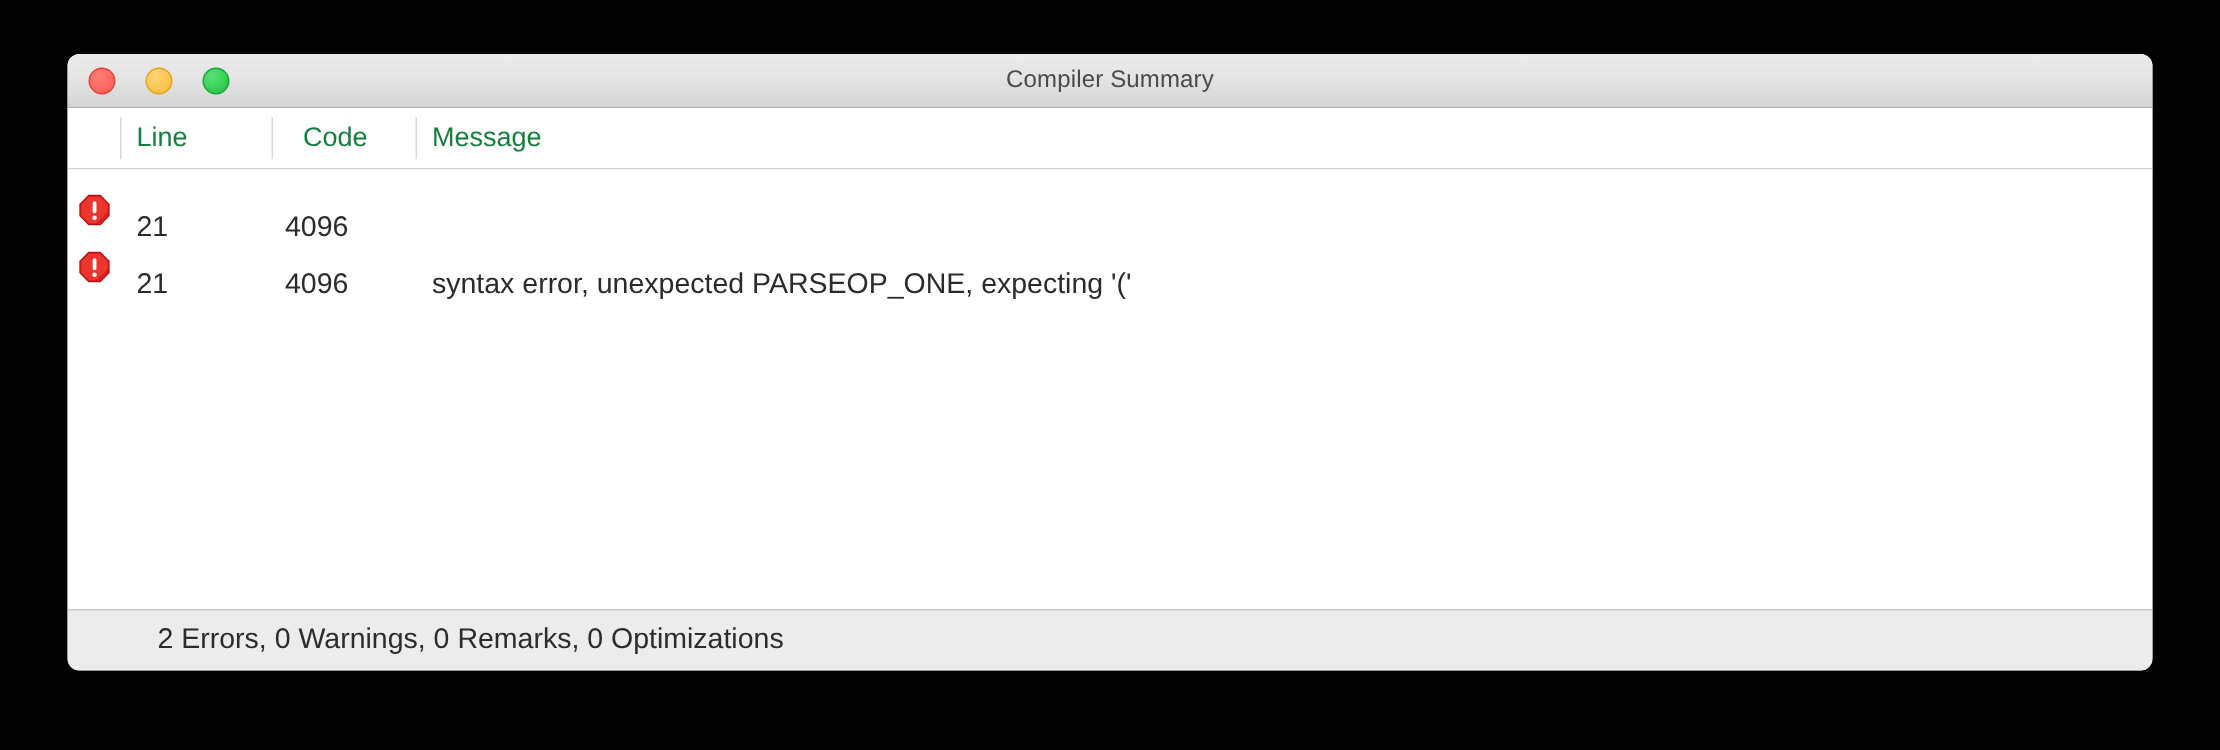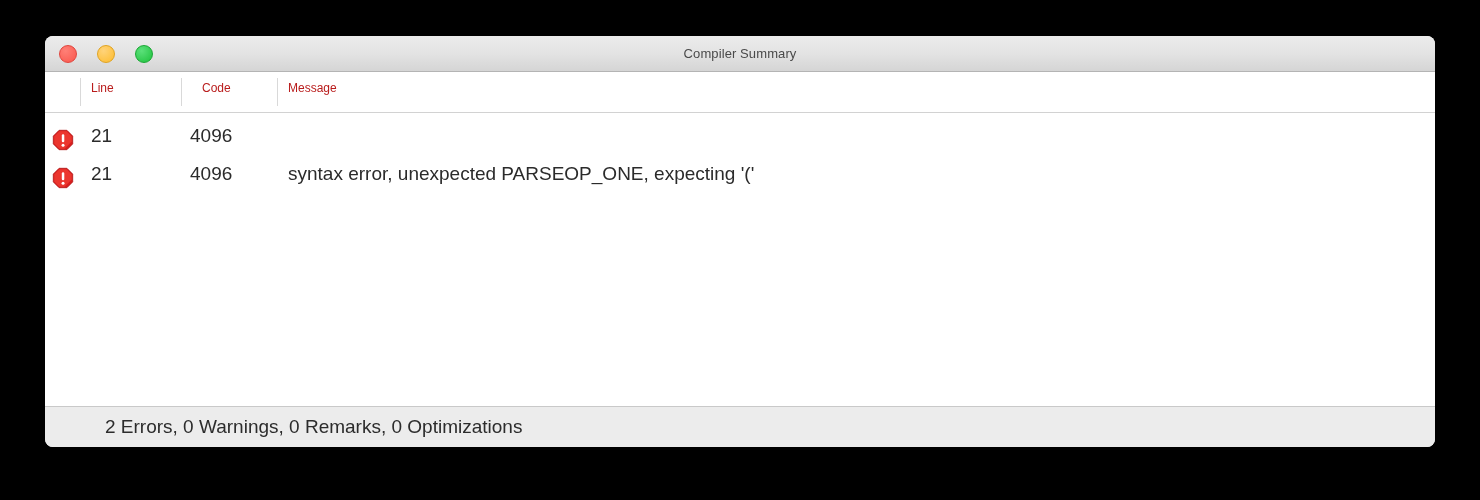--- a/index.html
+++ b/index.html
@@ -57,21 +57,21 @@
     border-radius: 50%;
     display: block;
   }
   .light.close  { background: radial-gradient(circle at 35% 30%, #ff8077, #f9564c); border: 0.5px solid #e0443c; }
   .light.min    { background: radial-gradient(circle at 35% 30%, #ffd37a, #fdbc2e); border: 0.5px solid #e0a320; }
   .light.max    { background: radial-gradient(circle at 35% 30%, #5be07a, #1ec13c); border: 0.5px solid #19a733; }
 
   #window-title {
     width: 100%;
     text-align: center;
-    font-size: 13px;
+    font-size: 16px;
     color: #4a4a4a;
     letter-spacing: 0.1px;
     user-select: none;
   }
 
   
   #col-header {
     position: relative;
     height: 41px;
     flex: 0 0 41px;
@@ -82,41 +82,41 @@
   .col-sep {
     position: absolute;
     top: 6px;
     width: 1px;
     height: 28px;
     background: #d9d9d9;
   }
   .col-label {
     position: absolute;
     top: 9px;
-    font-size: 12px;
-    color: #b91c1c;
+    font-size: 18px;
+    color: #15803d;
     white-space: nowrap;
     user-select: none;
   }
 
   
   #list-body {
     flex: 1 1 auto;
     background: #ffffff;
     position: relative;
     padding-top: 8px;
   }
   .row {
     position: relative;
     height: 38px;
     display: block;
   }
   .cell {
     position: absolute;
-    top: 4px;
+    top: 20px;
     font-size: 19px;
     color: #2b2b2b;
     white-space: nowrap;
   }
   .cell-line    { left: 46px; }
   .cell-code    { left: 145px; }
   .cell-message { left: 243px; }
 
   .sev-icon {
     position: absolute;

